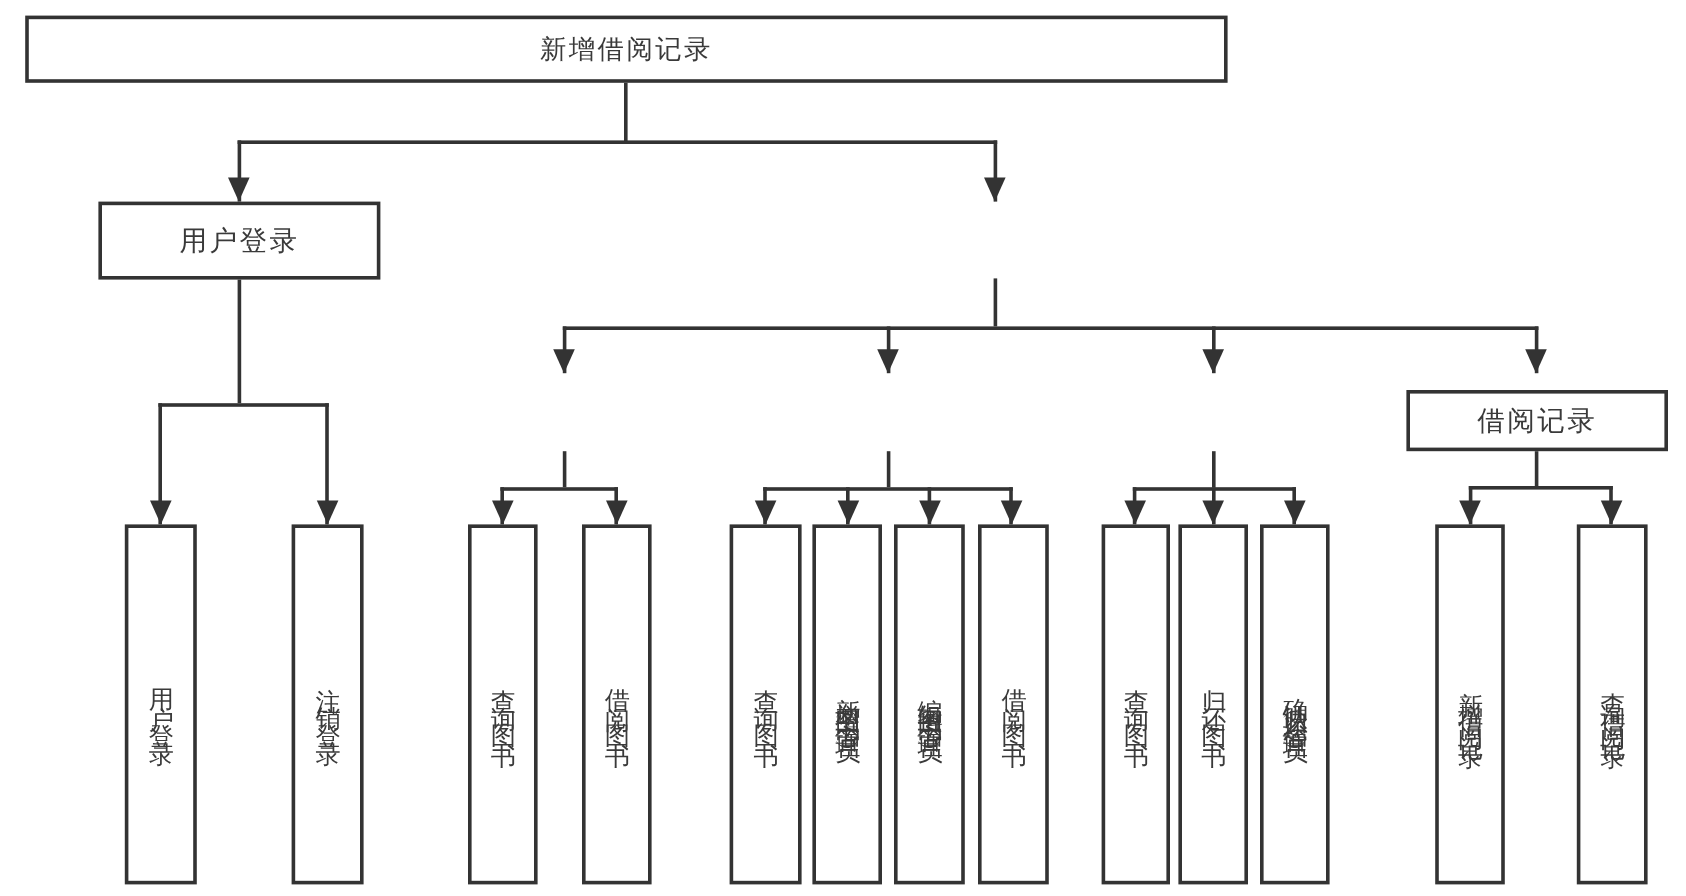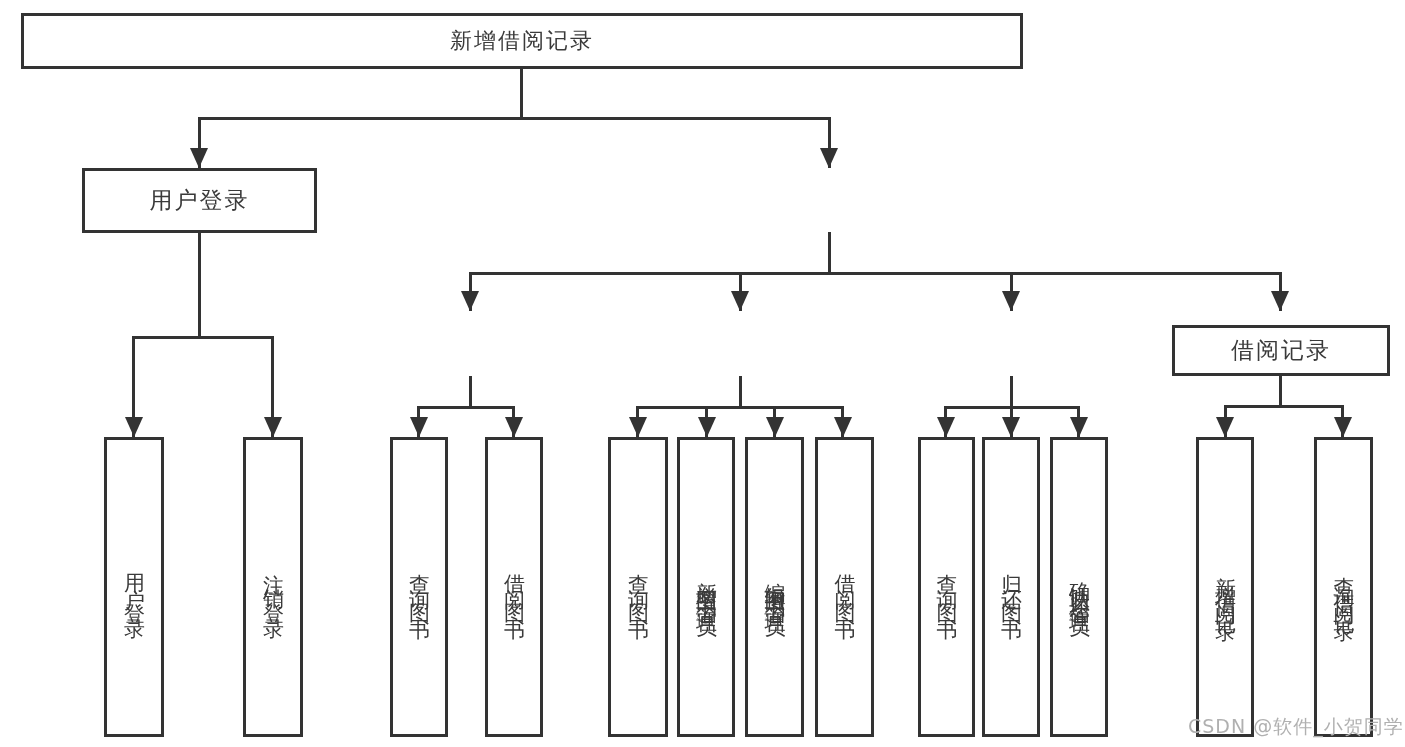--- a/index.html
+++ b/index.html
@@ -118,15 +118,14 @@
   <div class="arrow" style="left:1002px;top:417px"></div>
   <div class="arrow" style="left:1070px;top:417px"></div>
 
   <div class="line" style="left:1279px;top:376px;width:3px;height:29px"></div>
   <div class="line" style="left:1224px;top:405px;width:120px;height:3px"></div>
   <div class="line" style="left:1224px;top:405px;width:3px;height:32px"></div>
   <div class="line" style="left:1341px;top:405px;width:3px;height:32px"></div>
   <div class="arrow" style="left:1216px;top:417px"></div>
   <div class="arrow" style="left:1334px;top:417px"></div>
 
-  <div class="watermark">CSDN @软件_小贺同学</div>
 
 </div>
 
 </body></html>

